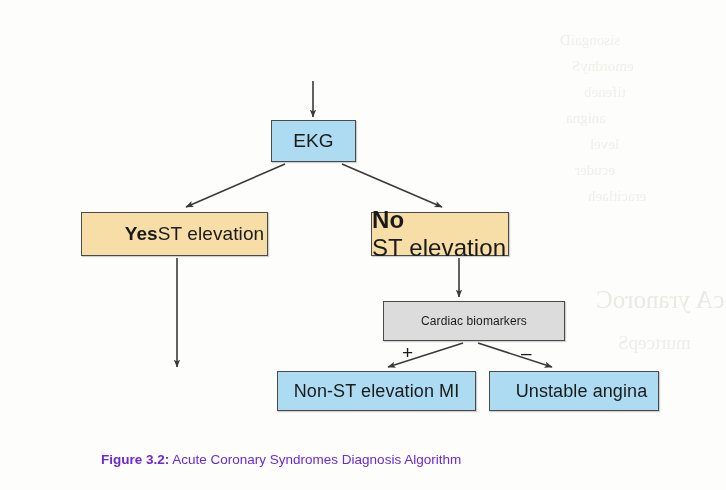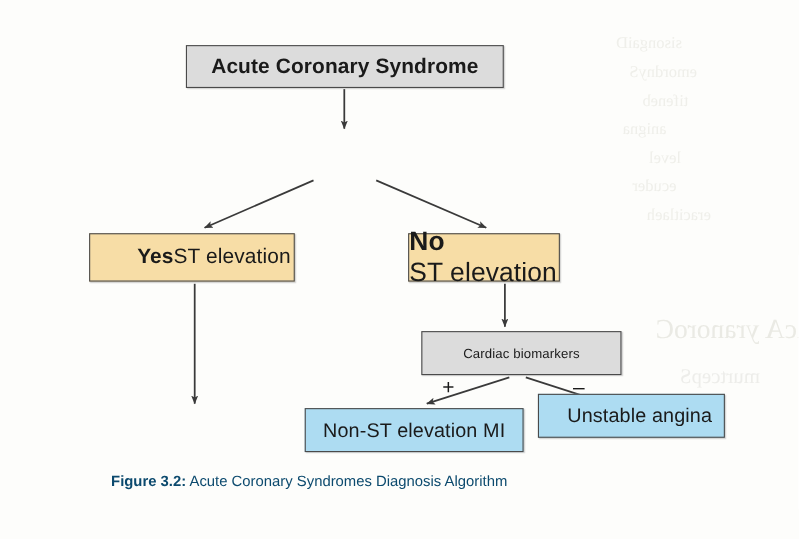--- a/index.html
+++ b/index.html
@@ -86,41 +86,41 @@
   #node-stemi {
     left: 94px; top: 371px; width: 167px; height: 40px;
     font-size: 18px;
   }
   #node-nstemi {
     left: 277px; top: 371px; width: 199px; height: 40px;
     font-size: 18px;
     align-items: center;
   }
   #node-angina {
-    left: 489px; top: 358px; width: 170px; height: 40px;
+    left: 489px; top: 371px; width: 170px; height: 40px;
     font-size: 18px;
     padding-left: 15px;
   }
 
   
   .edge-label {
     position: absolute;
     font-size: 19px;
     color: #1a1a1a;
     font-family: "Liberation Sans", sans-serif;
   }
   #label-pos { left: 402px; top: 342px; }
   #label-neg { left: 521px; top: 342px; }
 
   
   #caption {
     position: absolute;
-    left: 101px; top: 430px;
+    left: 101px; top: 452px;
     font-size: 13.5px;
-    color: #0c4a6e;
+    color: #6d28d9;
     font-family: "Liberation Sans", sans-serif;
   }
   #caption .cap-lead { font-weight: bold; }
 </style>
 </head>
 <body>
 
 <div id="page">
 
   <div class="bleed" style="left:560px; top:32px; font-size:15px;">sisongaiD</div>
@@ -153,24 +153,24 @@
 
       <line x1="463" y1="343" x2="388" y2="367"></line>
 
       <line x1="478" y1="343" x2="552" y2="367"></line>
     </g>
   </svg>
 
   <div class="edge-label" id="label-pos">+</div>
   <div class="edge-label" id="label-neg">–</div>
 
-  <div class="node n-grey" id="node-root">
-    <span>Acute Coronary Syndrome</span>
+
+  <div class="node n-blue" id="node-ekg">
+    <span>EKG</span>
   </div>
-
 
   <div class="node n-yellow" id="node-yes">
     <span><span class="lead">Yes</span><span> ST elevation</span></span>
   </div>
 
   <div class="node n-yellow" id="node-no">
     <span><span class="lead">No</span><span> ST elevation</span></span>
   </div>
 
   <div class="node n-grey" id="node-biomarkers">

